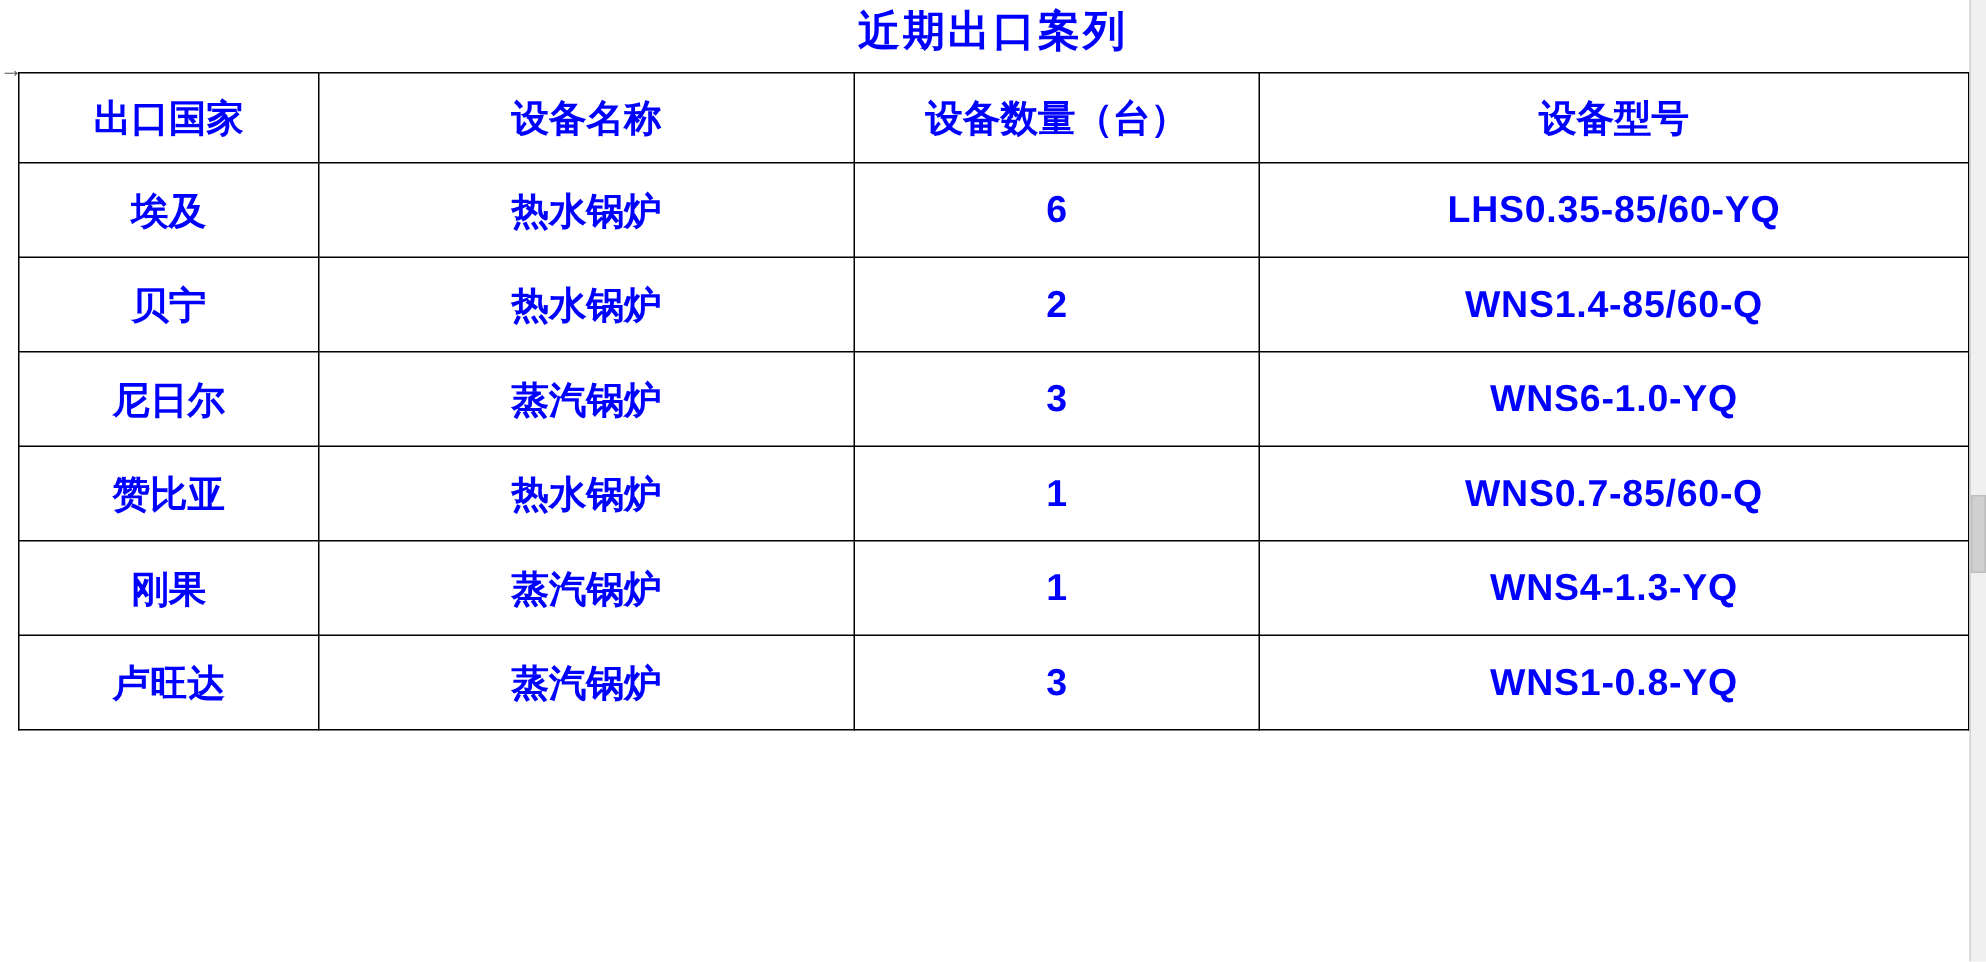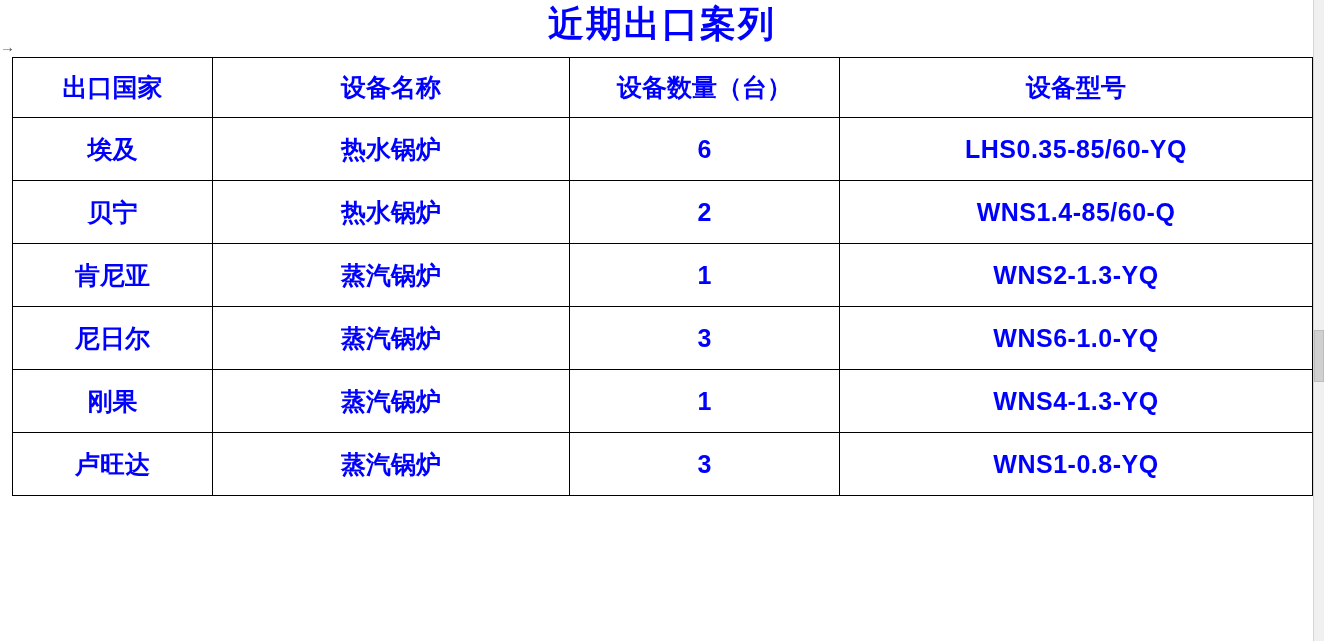--- a/index.html
+++ b/index.html
@@ -19,26 +19,26 @@
     position: relative;
     width: 1324px;
     height: 641px;
     box-sizing: border-box;
   }
 
   
   .title {
     text-align: center;
     color: #0000ff;
-    font-size: 36px;
+    font-size: 28px;
     font-weight: bold;
     letter-spacing: 2px;
     padding: 6px 0 10px 0;
     line-height: 1.15;
-    font-family: Liberation Mono, monospace;
+    font-family: Liberation Serif, serif;
   }
 
   
   .table-wrap {
     padding: 0 12px 0 12px;
     box-sizing: border-box;
   }
 
   table.export-table {
     width: 1300px;
@@ -145,30 +145,30 @@
           <td>6</td>
           <td class="model-cell">LHS0.35-85/60-YQ</td>
         </tr>
         <tr>
           <td>贝宁</td>
           <td>热水锅炉</td>
           <td>2</td>
           <td class="model-cell">WNS1.4-85/60-Q</td>
         </tr>
         <tr>
-          <td>肯尼亚</td>
-          <td>蒸汽锅炉</td>
-          <td>1</td>
-          <td class="model-cell">WNS2-1.3-YQ</td>
-        </tr>
-        <tr>
           <td>尼日尔</td>
           <td>蒸汽锅炉</td>
           <td>3</td>
           <td class="model-cell">WNS6-1.0-YQ</td>
+        </tr>
+        <tr>
+          <td>赞比亚</td>
+          <td>热水锅炉</td>
+          <td>1</td>
+          <td class="model-cell">WNS0.7-85/60-Q</td>
         </tr>
         <tr>
           <td>刚果</td>
           <td>蒸汽锅炉</td>
           <td>1</td>
           <td class="model-cell">WNS4-1.3-YQ</td>
         </tr>
         <tr>
           <td>卢旺达</td>
           <td>蒸汽锅炉</td>

